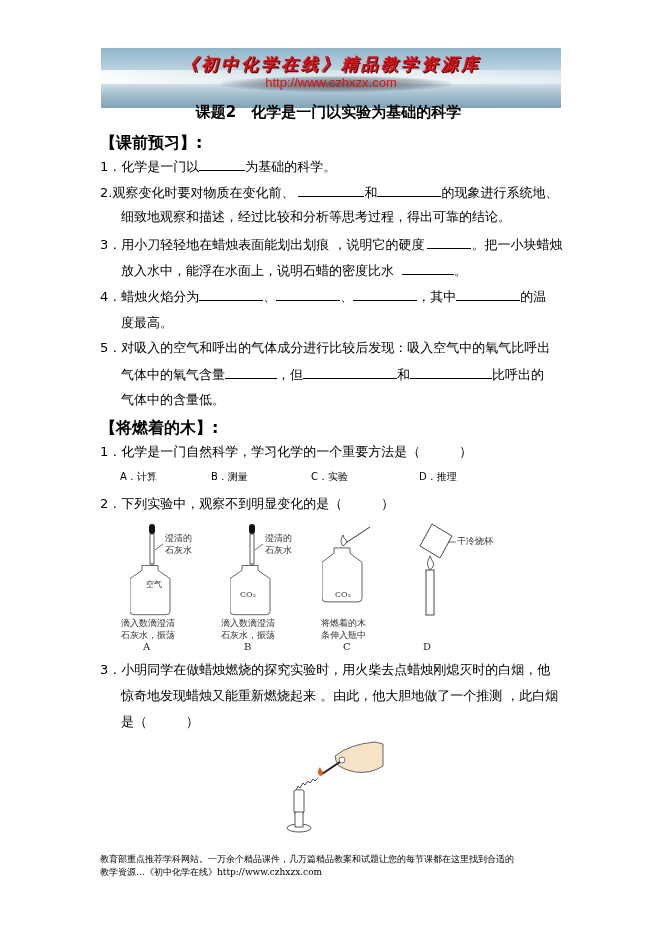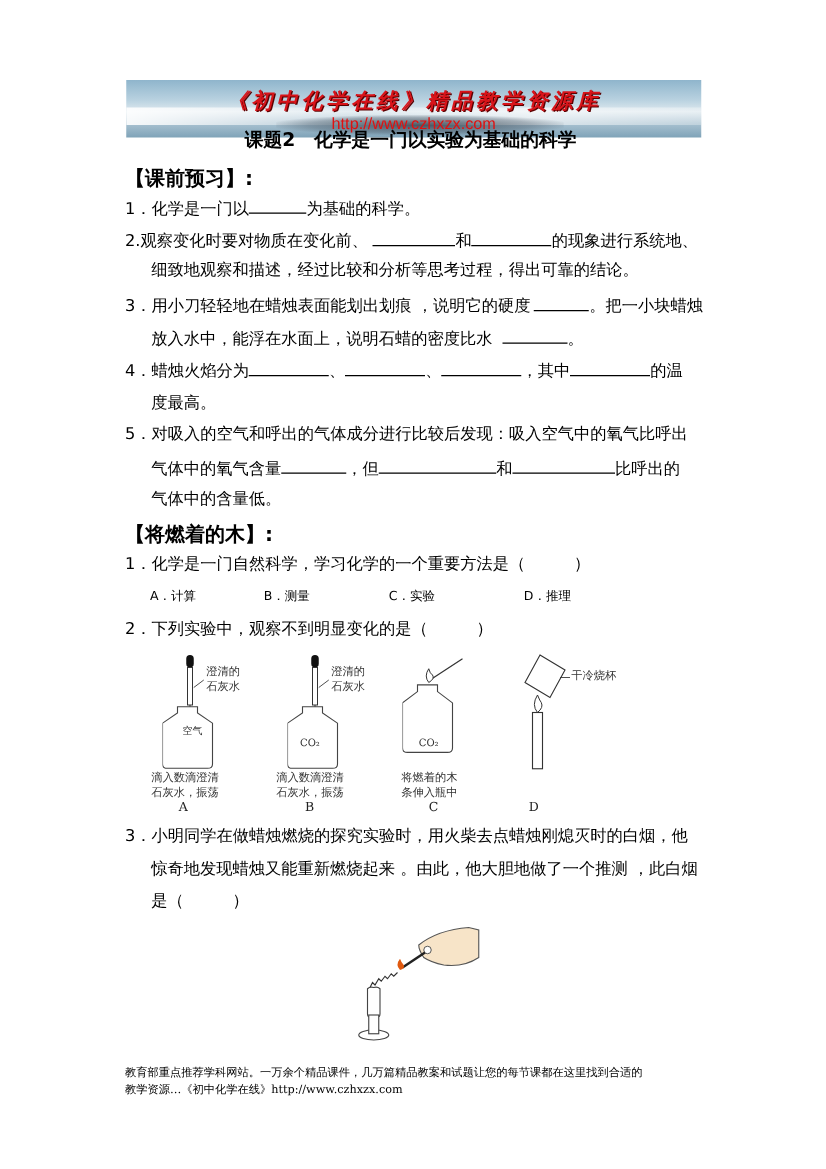--- a/index.html
+++ b/index.html
@@ -1,18 +1,18 @@
 <!DOCTYPE html>
 <html><head>
 <meta charset="utf-8">
 <style>
   html, body { margin: 0; padding: 0; background: #ffffff; }
   body { width: 661px; height: 935px; position: relative; overflow: hidden;
          font-family: "DejaVu Sans", sans-serif; color: #000; }
-  .banner { position: absolute; left: 101px; top: 64px; width: 460px; height: 46px;
+  .banner { position: absolute; left: 101px; top: 48px; width: 460px; height: 60px;
             background: linear-gradient(180deg, #8fb5cc 0%, #b9d2e0 35%, #dfe9ef 55%, #a9c2d1 75%, #7fa3b8 100%);
             overflow: hidden; }
   .banner .mist { position: absolute; left: 0; top: 22px; width: 460px; height: 14px;
             background: linear-gradient(90deg, rgba(255,255,255,0.9), rgba(255,255,255,0.2) 40%, rgba(255,255,255,0.6) 70%, rgba(255,255,255,0.3)); }
   .banner .ink { position: absolute; left: 120px; top: 28px; width: 230px; height: 16px;
             background: radial-gradient(ellipse at center, rgba(40,50,60,0.75) 0%, rgba(60,75,90,0.35) 55%, rgba(0,0,0,0) 75%); }
   .banner .b-title { position: absolute; left: 0; right: 0; top: 5px; text-align: center;
             font-family: "DejaVu Serif", serif; font-weight: bold; font-style: italic;
             font-size: 17px; letter-spacing: 3px; color: #d8141a;
             text-shadow: 1px 1px 0 #5a0000; }
@@ -68,21 +68,21 @@
   <span>4．</span><span>蜡烛火焰分为</span><span class="blank" style="width:64px;"></span><span>、</span><span class="blank" style="width:64px;"></span><span>、</span><span class="blank" style="width:64px;"></span><span>，其中</span><span class="blank" style="width:64px;"></span><span>的温</span>
 </div>
 <div class="line indent" style="top:315px;">度最高。</div>
 
 <div class="line" style="top:340px;">
   <span>5．</span><span>对吸入的空气和呼出的气体成分进行比较后发现：吸入空气中的氧气比呼出</span>
 </div>
 <div class="line indent" style="top:366px;">
   <span>气体中的氧气含量</span><span class="blank" style="width:52px;"></span><span>，但</span><span class="blank" style="width:94px;"></span><span>和</span><span class="blank" style="width:82px;"></span><span>比呼出的</span>
 </div>
-<div class="line indent" style="top:392px;">气体中的含量低。</div>
+<div class="line indent" style="top:392px;font-family:Liberation Serif, serif;">气体中的含量低。</div>
 
 <div class="section" style="top:418px;">【将燃着的木】:</div>
 
 <div class="line" style="top:444px;">
   <span>1．</span><span>化学是一门自然科学，学习化学的一个重要方法是（　　　）</span>
 </div>
 <div class="opt" style="left:120px;top:470px;">A．计算</div>
 <div class="opt" style="left:211px;top:470px;">B．测量</div>
 <div class="opt" style="left:311px;top:470px;">C．实验</div>
 <div class="opt" style="left:419px;top:470px;">D．推理</div>

